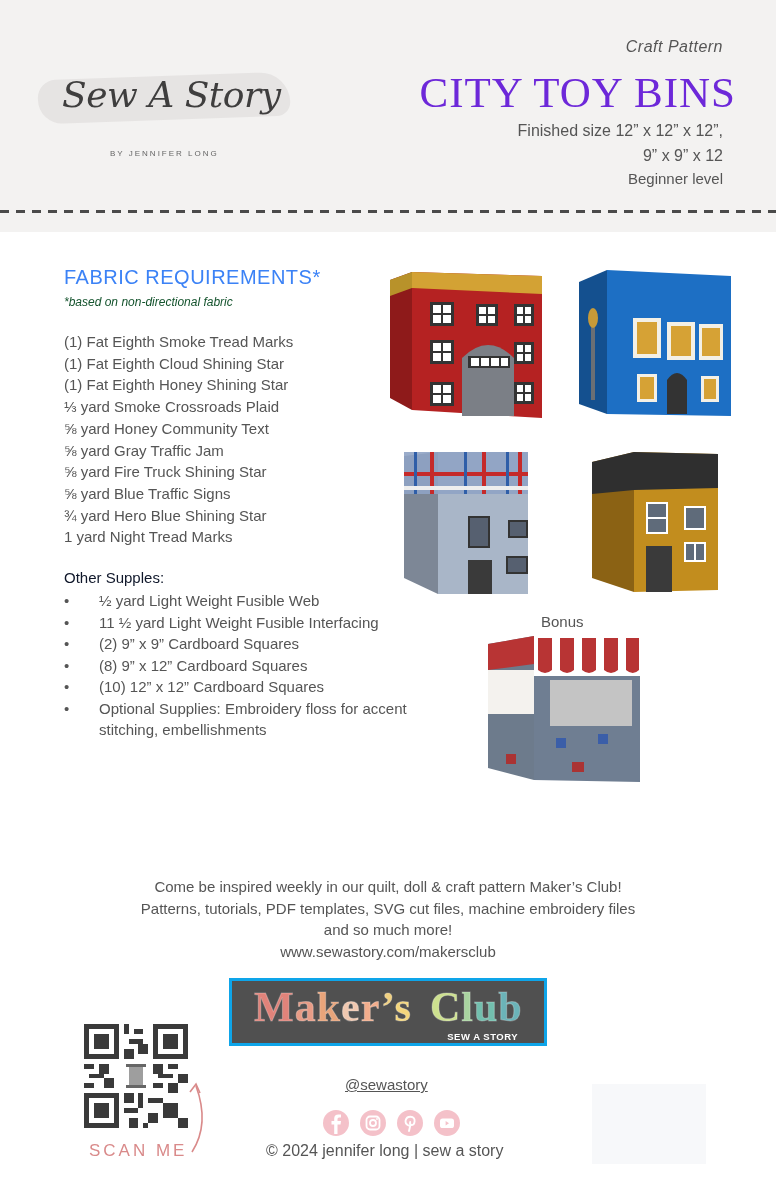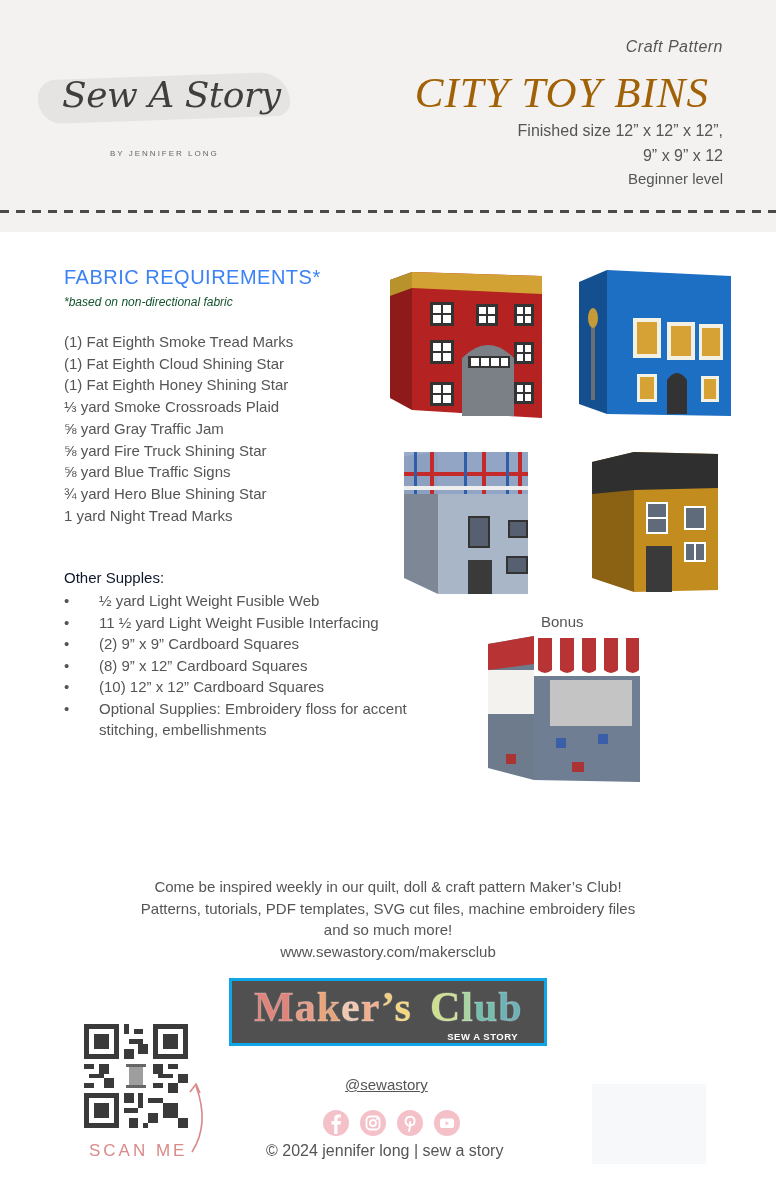--- a/index.html
+++ b/index.html
@@ -12,21 +12,21 @@
       background-size: 16px 3px; }
 
     .logo { position: absolute; left: 38px; top: 68px; width: 254px; height: 72px; }
     .logo-swash { position: absolute; left: 0; top: 8px; width: 252px; height: 44px; background: #e5e3e1;
       border-radius: 18px 30px 14px 24px; transform: rotate(-2deg); opacity: .95; }
     .logo-text { position: absolute; left: 24px; top: 6px; font-family: "DejaVu Serif", serif; font-style: italic;
       font-size: 36px; color: #3f3e3e; letter-spacing: -0.5px; white-space: nowrap; }
     .logo-sub { position: absolute; left: 72px; top: 57px; font-size: 8px; letter-spacing: 2px; color: #666; white-space: nowrap; margin-top: 24px; }
 
     .craft { position: absolute; right: 53px; top: 38px; font-style: italic; font-size: 16px; color: #555; letter-spacing: .5px; }
-    .title { position: absolute; right: 67px; top: 68px; font-family: "Liberation Serif", serif; font-size: 43px; color: #a16207; letter-spacing: 1px; white-space: nowrap; font-style: italic; }
+    .title { position: absolute; right: 40px; top: 68px; font-family: "Liberation Serif", serif; font-size: 43px; color: #6d28d9; letter-spacing: 1px; white-space: nowrap; }
     .meta { position: absolute; right: 53px; text-align: left; font-size: 16px; color: #555; white-space: nowrap; }
     .meta1 { top: 122px; } .meta2 { top: 147px; } .meta3 { top: 170px; font-size: 15px; }
 
     .fab-title { position: absolute; left: 64px; top: 266px; font-size: 20px; font-weight: normal; color: #3b82f6; letter-spacing: .5px; }
     .fab-note { position: absolute; left: 64px; top: 295px; font-size: 12px; font-style: italic; color: #14532d; }
     .fab-list { position: absolute; left: 64px; top: 331px; list-style: none; }
     .fab-list li { font-size: 15px; line-height: 21.7px; color: #555; white-space: nowrap; }
 
     .other-title { position: absolute; left: 64px; top: 569px; font-size: 15px; color: #0f172a; }
     .other-list { position: absolute; left: 64px; top: 590px; list-style: none; width: 380px; }
@@ -70,20 +70,21 @@
   <div class="dash"></div>
 </div>
 
 <div class="fab-title">FABRIC REQUIREMENTS*</div>
 <div class="fab-note">*based on non-directional fabric</div>
 <ul class="fab-list">
   <li>(1) Fat Eighth Smoke Tread Marks</li>
   <li>(1) Fat Eighth Cloud Shining Star</li>
   <li>(1) Fat Eighth Honey Shining Star</li>
   <li>⅓ yard Smoke Crossroads Plaid</li>
+  <li>⅝ yard Honey Community Text</li>
   <li>⅝ yard Gray Traffic Jam</li>
   <li>⅝ yard Fire Truck Shining Star</li>
   <li>⅝ yard Blue Traffic Signs</li>
   <li>¾ yard Hero Blue Shining Star</li>
   <li>1 yard Night Tread Marks</li>
 </ul>
 
 <div class="other-title">Other Supples:</div>
 <ul class="other-list">
   <li><span class="bullet">•</span><span>½ yard Light Weight Fusible Web</span></li>

